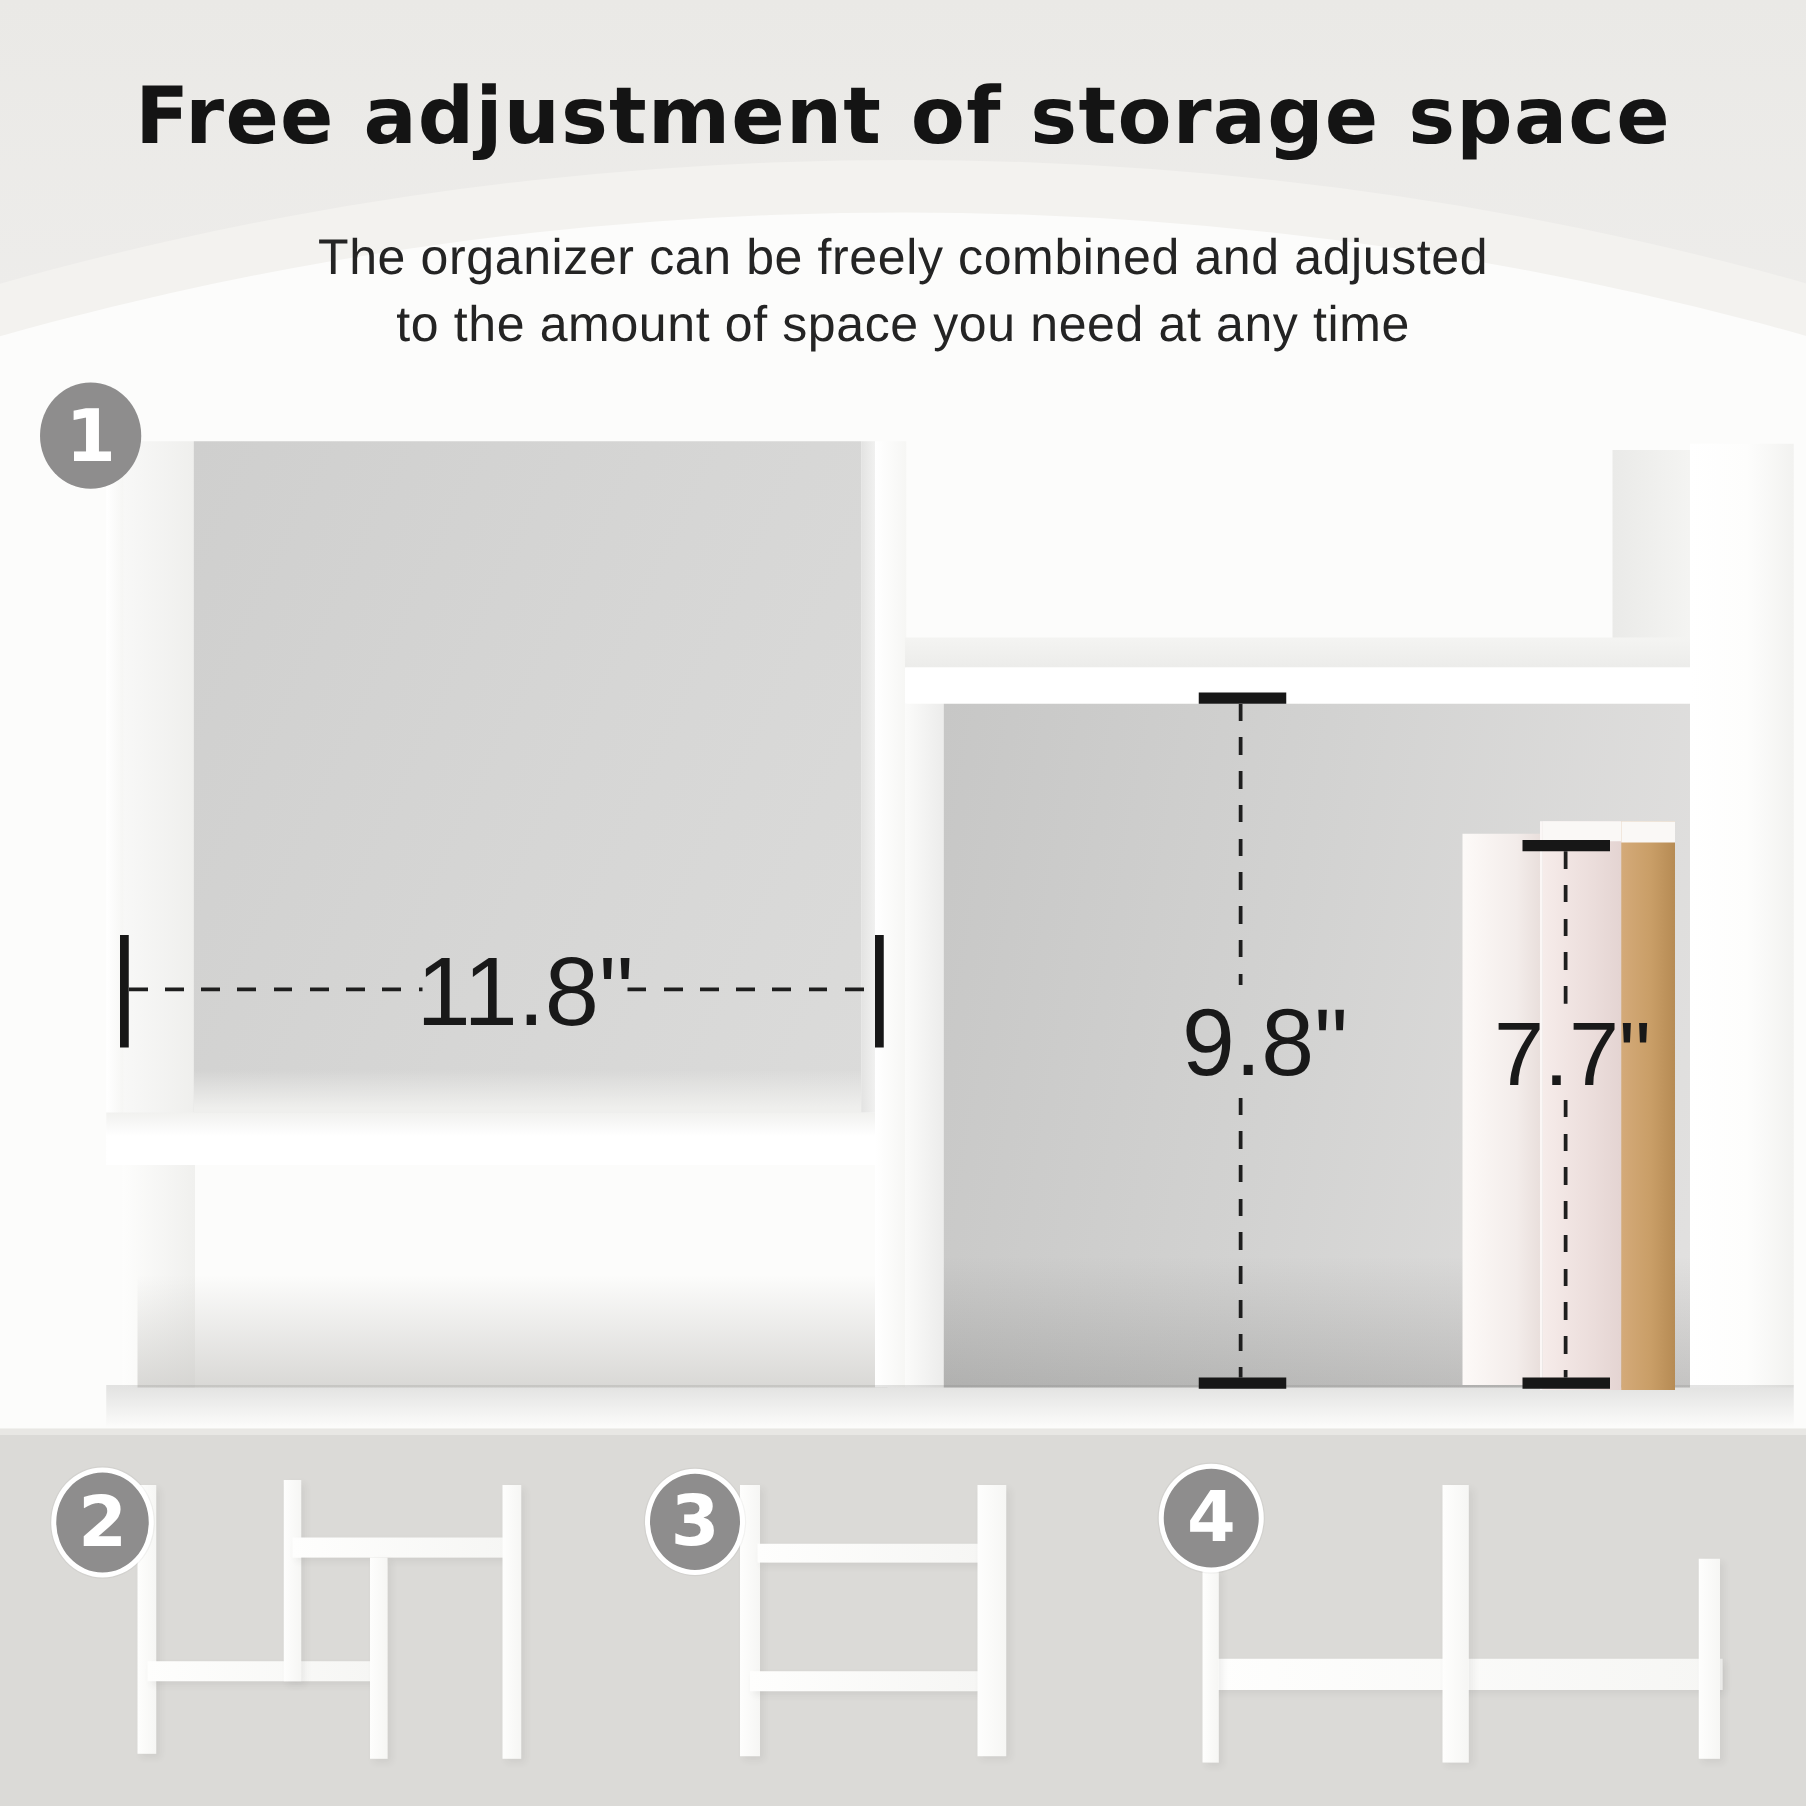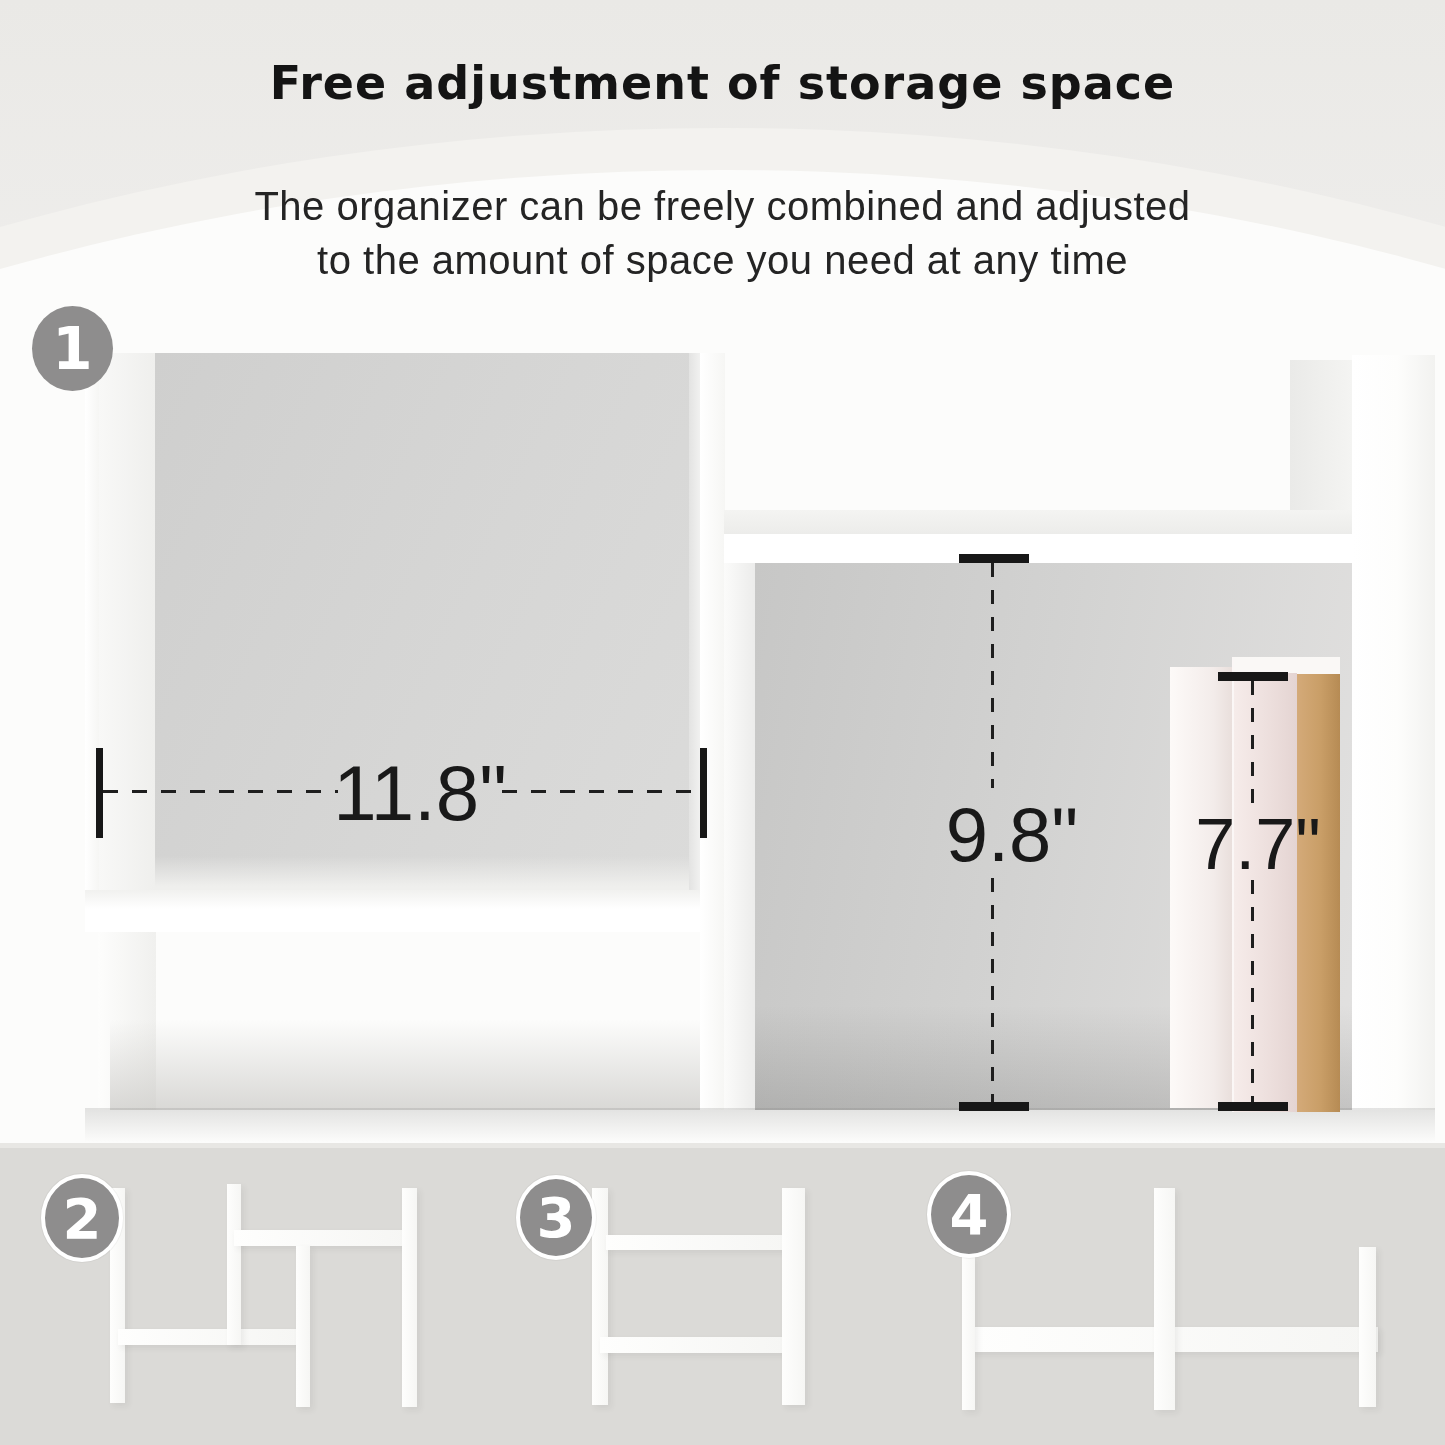--- a/index.html
+++ b/index.html
@@ -10,21 +10,21 @@
   
   .bg-top{position:absolute;left:0;top:0;width:1445px;height:460px;
     background:linear-gradient(to bottom,#eae9e6 0%,#eeedeb 60%,#f0efed 100%);}
   .arch-mid{position:absolute;left:-90%;top:128px;width:280%;height:3000px;
     border-radius:50%;background:#f3f2ef;}
   .arch-dome{position:absolute;left:-90%;top:170px;width:280%;height:3000px;
     border-radius:50%;background:#fcfcfb;}
   
   .title{position:absolute;left:0;top:56px;width:1445px;text-align:center;
     font-family:"DejaVu Sans","Liberation Sans",sans-serif;
-    font-size:46px;font-weight:700;letter-spacing:1px;color:#141414;}
+    font-size:63px;font-weight:700;letter-spacing:1px;color:#141414;}
   .subtitle{position:absolute;left:0;width:1445px;text-align:center;
     font-size:40px;color:#242424;letter-spacing:0.5px;}
   .sub1{top:184px;}
   .sub2{top:238px;}
   
   .abs{position:absolute;}
   .badge{position:absolute;border-radius:50%;background:#8e8d8d;color:#ffffff;
     display:flex;align-items:center;justify-content:center;font-weight:700;
     box-sizing:border-box;font-family:"DejaVu Sans",sans-serif;}
   .ring{border:4px solid #ffffff;box-shadow:0 0 0 1px rgba(0,0,0,0.04);}

